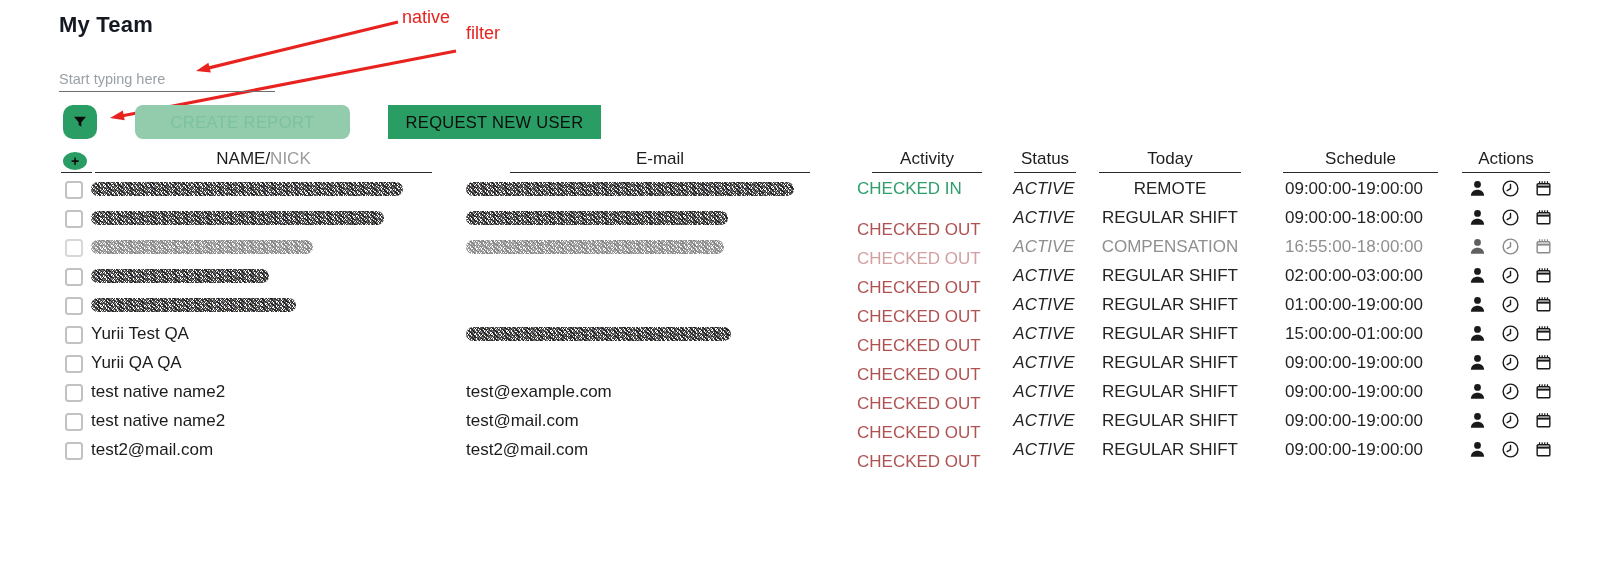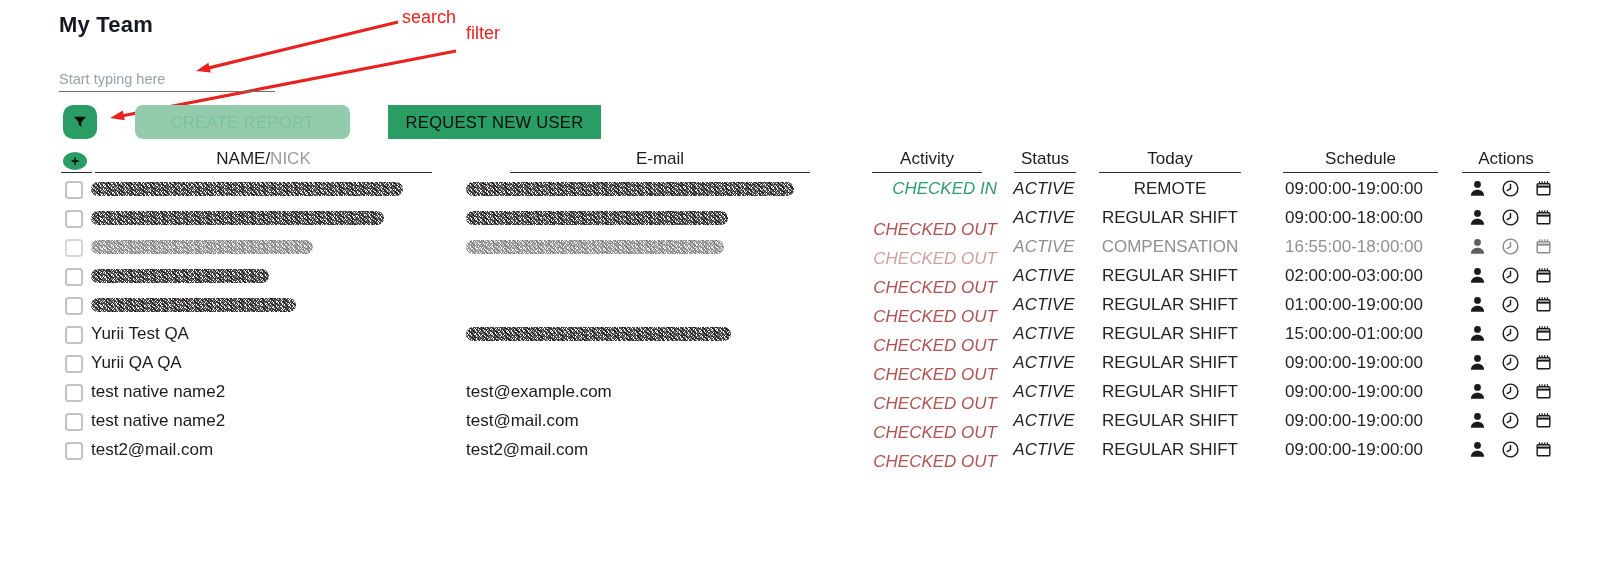--- a/index.html
+++ b/index.html
@@ -46,21 +46,21 @@
   .h-actions{left:1462px;width:88px;}
 
   
   .rows{position:absolute;left:0;top:174px;width:1604px;}
   .trow{position:relative;height:29px;}
   .cell{position:absolute;top:0;height:29px;line-height:29px;font-size:17px;white-space:nowrap;}
   .c-check{left:65px;top:7px;height:15px;}
   .checkbox{display:block;width:14px;height:14px;border:2px solid #c2c2c2;border-radius:3.5px;background:#fff;cursor:pointer;}
   .c-name{left:91px;width:365px;text-align:left;}
   .c-email{left:466px;width:385px;text-align:left;}
-  .c-activity{left:857px;width:140px;text-align:right;font-style:italic;}
+  .c-activity{left:857px;width:140px;text-align:left;}
   .c-status{left:1004px;width:80px;text-align:center;color:#242424;font-style:italic;}
   .c-today{left:1090px;width:160px;text-align:center;color:#242424;}
   .c-schedule{left:1264px;width:180px;text-align:center;color:#242424;}
   .c-actions{left:1458px;width:104px;display:flex;align-items:center;justify-content:center;gap:13px;}
   .act-in{color:#2e9e6b;}
   .act-out{color:#b05252;margin-top:12px;}
 
   .icon-btn{background:none;border:none;padding:0;width:20px;height:20px;cursor:pointer;color:#1a1a1a;
     display:flex;align-items:center;justify-content:center;}
   .icon-btn svg{width:19px;height:19px;display:block;}
@@ -88,21 +88,21 @@
 <div class="canvas">
 
   <div class="page-title">My Team</div>
 
   <svg class="annot-svg" width="620" height="140" viewBox="0 0 620 140">
     <line x1="398" y1="22" x2="206" y2="68.6" stroke="#e8231f" stroke-width="3.2"></line>
     <polygon points="196,71 208.4,62.8 210.8,72.6" fill="#e8231f"></polygon>
     <line x1="456" y1="51" x2="120" y2="116.2" stroke="#e8231f" stroke-width="3.2"></line>
     <polygon points="110,118 122.8,110.5 124.7,120.3" fill="#e8231f"></polygon>
   </svg>
-  <div class="annot-label annot-search">search</div>
+  <div class="annot-label annot-search">native</div>
   <div class="annot-label annot-filter">filter</div>
 
   <input class="search-input" type="text" placeholder="Start typing here" style="">
 
   <button class="btn btn-filter">
     <span style="display:flex;">
       <svg width="16" height="16" viewBox="0 0 24 24">
           <path d="M3 4h18l-7 8.2v6.8l-4-2.6v-4.2z" fill="#0b0b0b"></path>
         </svg>
     </span>

